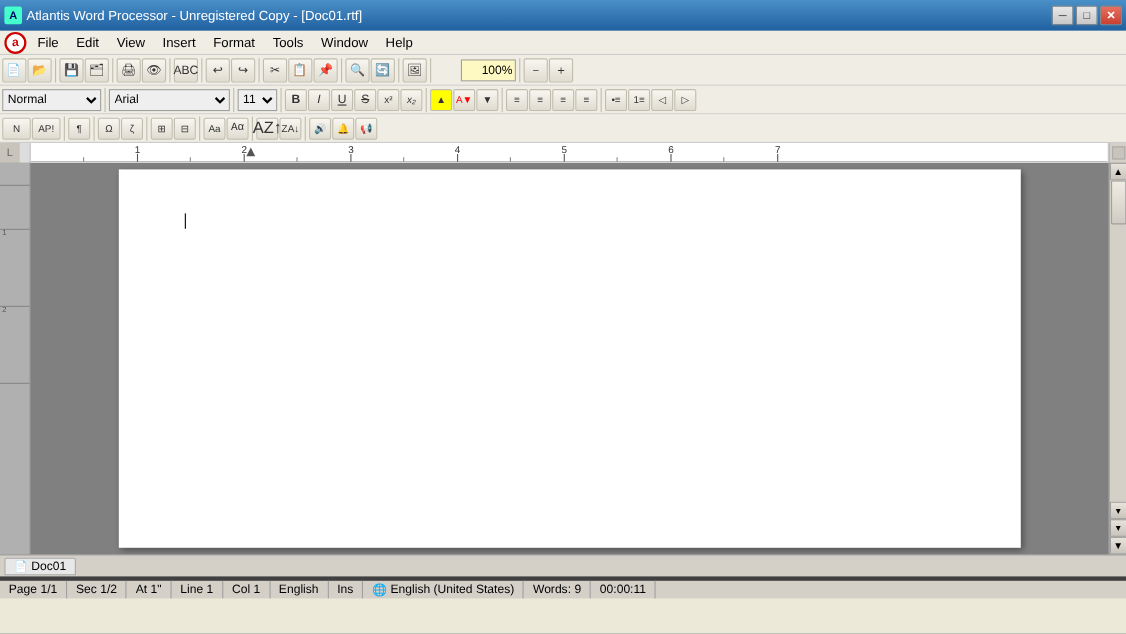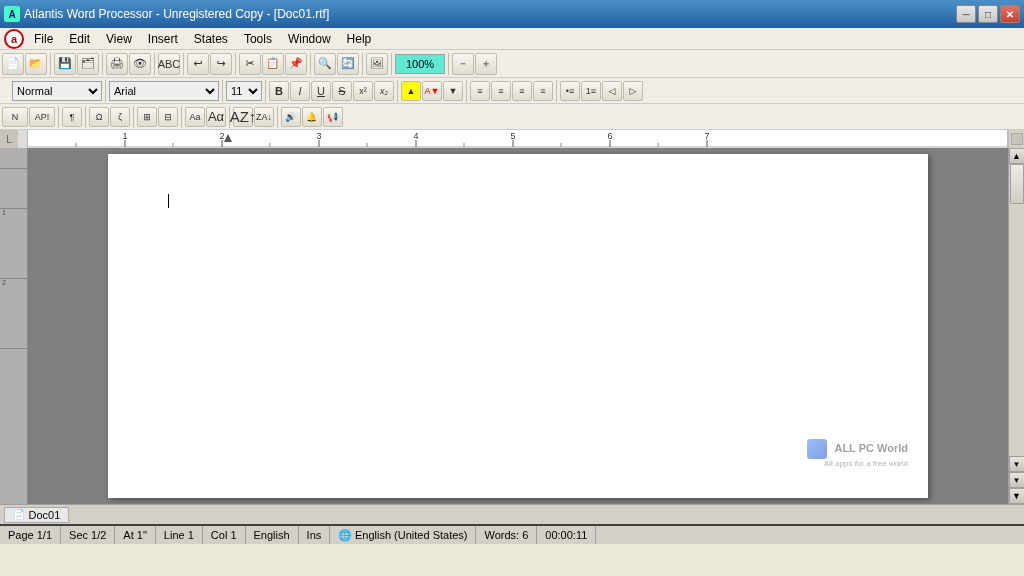--- a/index.html
+++ b/index.html
@@ -99,33 +99,34 @@
     .tb-separator-line {
       width: 1px;
       height: 22px;
       background: #c0bdb0;
       margin: 0 2px;
     }
     .tb-input-zoom {
       width: 50px;
       height: 20px;
       border: 1px solid #a0a0a0;
-      background: #5eead4;
-      font-size: 11px;
-      text-align: center;
+      background: #fef9c3;
+      font-size: 11px;
+      text-align: right;
       padding: 0 2px;
+      margin-left: 24px;
     }
 
     
     #toolbar2 {
       background: #f0ede4;
       height: 26px;
       display: flex;
       align-items: center;
-      padding: 0 12px;
+      padding: 0 2px;
       border-bottom: 1px solid #ccc;
       gap: 1px;
     }
     .style-select {
       width: 90px;
       height: 20px;
       font-size: 11px;
       border: 1px solid #a0a0a0;
     }
     .font-select {
@@ -325,21 +326,21 @@
       font-size: 10px;
     }
 
     
     #status-bar {
       background: #d4d0c8;
       height: 20px;
       display: flex;
       align-items: center;
       padding: 0 4px;
-      border-top: 2px solid #404040;
+      border-top: 4px solid #404040;
       font-size: 11px;
       gap: 0;
     }
     .status-item {
       padding: 0 8px;
       border-right: 1px solid #a0a0a0;
       height: 100%;
       display: flex;
       align-items: center;
       font-size: 11px;
@@ -372,21 +373,21 @@
     <div class="win-btn close-btn">✕</div>
   </div>
 </div>
 
 <div id="menu-bar">
   <div class="logo-circle">a</div>
   <div class="menu-item">File</div>
   <div class="menu-item">Edit</div>
   <div class="menu-item">View</div>
   <div class="menu-item">Insert</div>
-  <div class="menu-item">States</div>
+  <div class="menu-item">Format</div>
   <div class="menu-item">Tools</div>
   <div class="menu-item">Window</div>
   <div class="menu-item">Help</div>
 </div>
 
 <div id="toolbar1">
   <div class="tb-btn" title="New">📄</div>
   <div class="tb-btn" title="Open">📂</div>
   <div class="tb-separator-line"></div>
   <div class="tb-btn" title="Save">💾</div>
@@ -456,21 +457,21 @@
   <div class="tb-separator-line"></div>
   <div class="fmt-btn" style="width:20px; font-size:9px;">¶</div>
   <div class="tb-separator-line"></div>
   <div class="fmt-btn" style="font-size:9px;">Ω</div>
   <div class="fmt-btn" style="font-size:9px;">ζ</div>
   <div class="tb-separator-line"></div>
   <div class="fmt-btn" style="font-size:9px;">⊞</div>
   <div class="fmt-btn" style="font-size:9px;">⊟</div>
   <div class="tb-separator-line"></div>
   <div class="fmt-btn" style="font-size:9px;">Aa</div>
-  <div class="fmt-btn" style="font-size:13px;">Aα</div>
+  <div class="fmt-btn" style="font-size:10px;font-family:Liberation Mono, monospace;">Aα</div>
   <div class="tb-separator-line"></div>
   <div class="fmt-btn" style="font-size:15px;">AZ↑</div>
   <div class="fmt-btn" style="font-size:9px;">ZA↓</div>
   <div class="tb-separator-line"></div>
   <div class="fmt-btn" style="font-size:9px;">🔊</div>
   <div class="fmt-btn" style="font-size:9px;">🔔</div>
   <div class="fmt-btn" style="font-size:9px;">📢</div>
 </div>
 
 <div id="ruler-container">
@@ -521,25 +522,20 @@
     <div class="margin-mark" style="top:20px; font-size:7px;"> </div>
     <div class="margin-mark" style="top:60px; font-size:7px;">1</div>
     <div class="margin-mark" style="top:130px; font-size:7px;">2</div>
     <div class="margin-mark" style="top:200px; font-size:7px;"> </div>
   </div>
 
   <div id="doc-container" style="flex:1; overflow:auto; display:flex; justify-content:center; padding:6px 0; background:#808080;">
     <div id="page" style="background:white; width:820px; min-height:340px; box-shadow:2px 2px 6px rgba(0,0,0,0.4); position:relative; padding:40px 60px;">
       <span class="text-cursor"></span>
       
-      <div class="watermark">
-        <span class="wm-icon"></span>
-        <span class="wm-text">ALL PC World</span>
-        <span class="wm-sub">All apps for a free world</span>
-      </div>
     </div>
   </div>
 
   <div id="scrollbar-v" style="width:16px; background:#d4d0c8; border-left:1px solid #a0a0a0; display:flex; flex-direction:column;">
     <div class="scroll-arrow">▲</div>
     <div class="scroll-track" style="flex:1; position:relative; background:#d4d0c8;">
       <div class="scroll-thumb"></div>
     </div>
     <div class="scroll-arrow">▾</div>
     <div class="scroll-arrow">▾</div>
@@ -559,15 +555,15 @@
   <div class="status-item">Sec 1/2</div>
   <div class="status-item">At 1"</div>
   <div class="status-item">Line 1</div>
   <div class="status-item">Col 1</div>
   <div class="status-item">English</div>
   <div class="status-item">Ins</div>
   <div class="status-item">
     <span style="margin-right:3px;">🌐</span>
     <span>English (United States)</span>
   </div>
-  <div class="status-item">Words: 6</div>
+  <div class="status-item">Words: 9</div>
   <div class="status-item">00:00:11</div>
 </div>
 
 </body></html>

